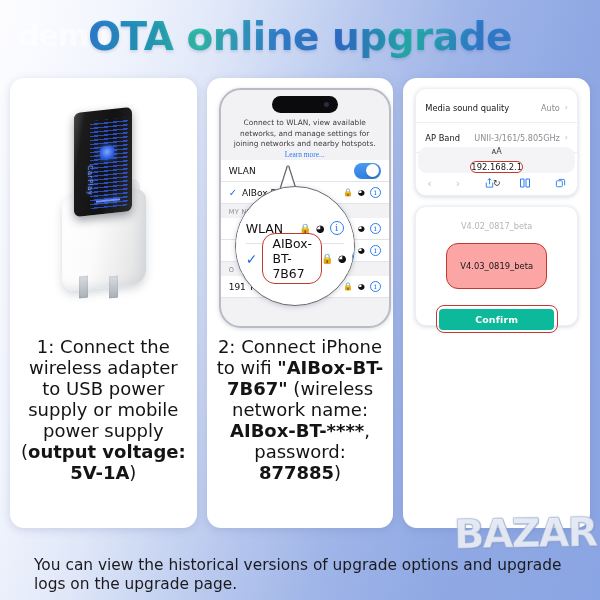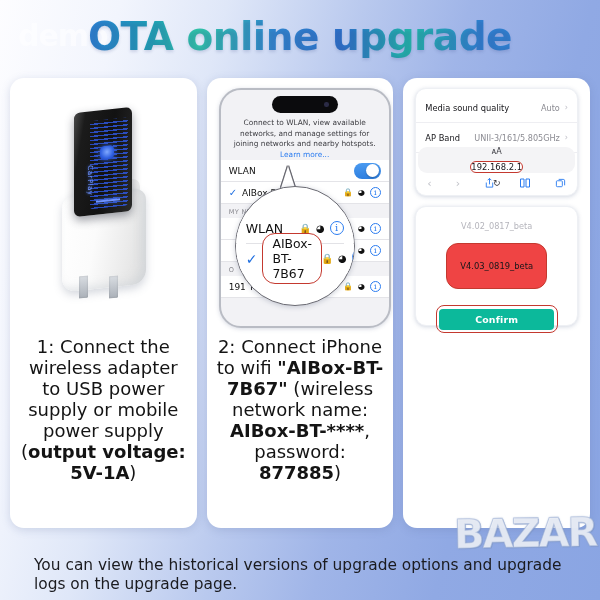--- a/index.html
+++ b/index.html
@@ -124,21 +124,21 @@
     width: 66px; height: 17px; background: #0b0b0d; border-radius: 11px;
   }
   .notch-dot {
     position: absolute; right: 9px; top: 6px; width: 4.5px; height: 4.5px;
     border-radius: 50%; background: #2b2b45;
   }
   .wlan-desc {
     position: absolute; top: 28px; left: 9px; right: 9px;
     font-size: 7.4px; line-height: 1.42; text-align: center; color: #3d3d42;
   }
-  .wlan-desc a { color: #2b7cf0; text-decoration: none; }
+  .wlan-desc a { color: #2b7cf0; text-decoration: none; font-family: Liberation Serif, serif; }
   .row {
     display: flex; align-items: center; background: #ffffff;
     height: 22px; padding: 0 8px; border-bottom: 0.6px solid #e4e4e8;
     font-size: 9px; color: #111;
   }
   .row .spacer { flex: 1; }
   .rows-block { position: absolute; left: 0; right: 0; }
   .toggle {
     width: 27px; height: 16px; border-radius: 9px;
     background: linear-gradient(180deg,#4a9af0,#2e7fe0); position: relative;
@@ -212,21 +212,21 @@
   .safari-tools {
     position: absolute; left: 4px; right: 4px; bottom: 3px; height: 18px;
     display: flex; align-items: center; justify-content: space-between;
     padding: 0 7px; color: #2b7cf0;
   }
   .safari-tools .dim { color: #bfc0c7; }
   .card-bot { top: 122px; bottom: 4px; padding: 14px 10px 10px 10px; text-align: center; }
   .ver-old { font-size: 8.2px; color: #b5b5bc; margin-bottom: 12px; }
   .ver-new {
     display: inline-block; border: 1.7px solid #c4392f; border-radius: 12px;
-    padding: 17px 13px; font-size: 8.4px; color: #16161a; background: #ef4444;
+    padding: 17px 13px; font-size: 8.4px; color: #16161a; background: #fca5a5;
   }
   .confirm-wrap {
     margin-top: 16px; display: inline-block; border: 1.7px solid #c4392f;
     border-radius: 8px; padding: 2.5px;
   }
   .confirm-btn {
     background: #0cb99b; color: #ffffff; font-size: 9.4px; font-weight: bold;
     border-radius: 4px; padding: 5px 36px; letter-spacing: .2px;
   }
 

